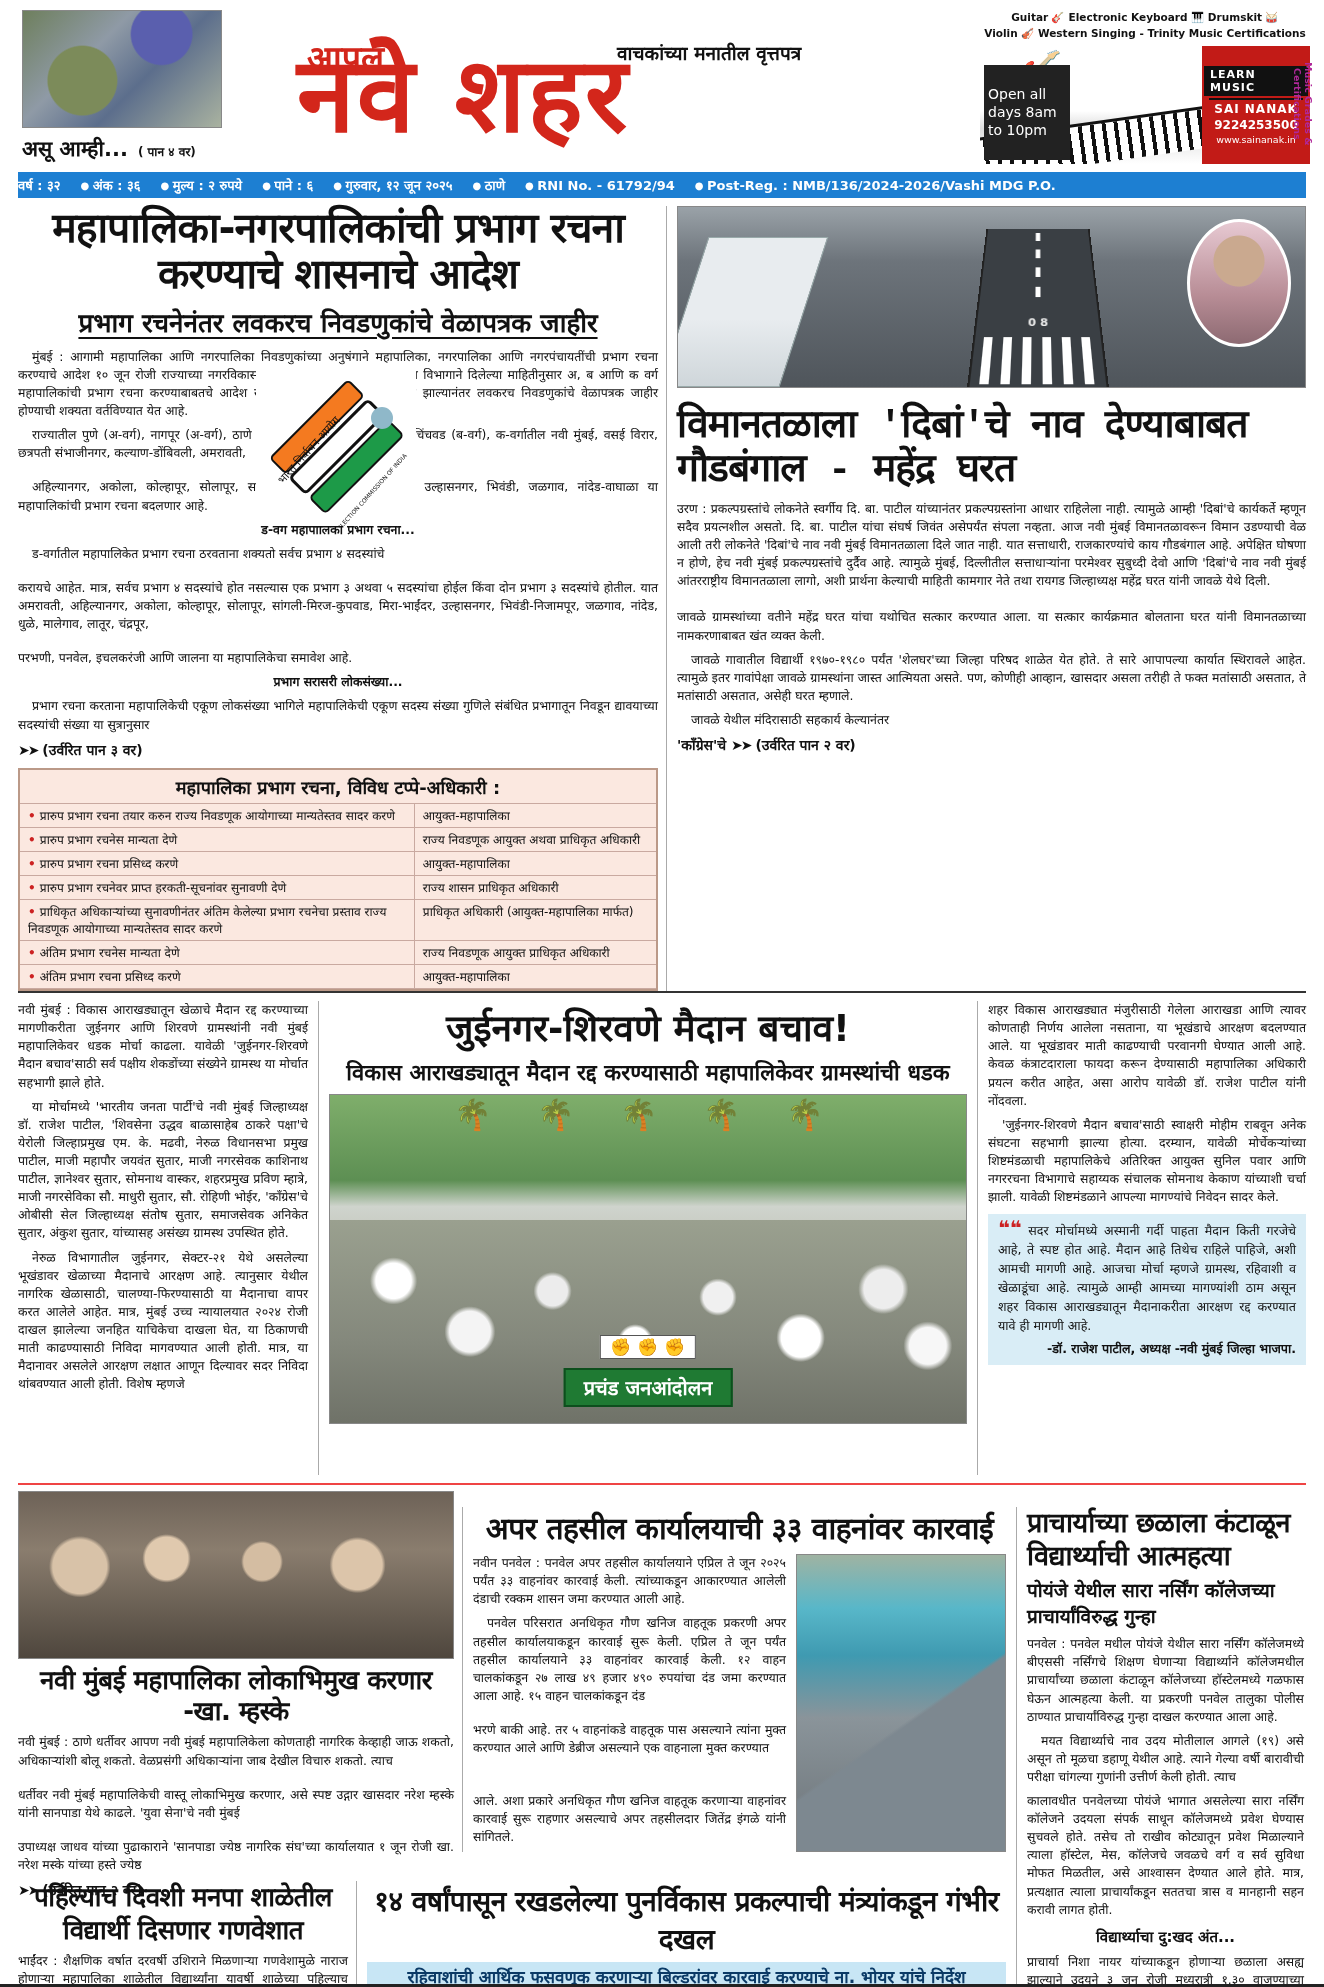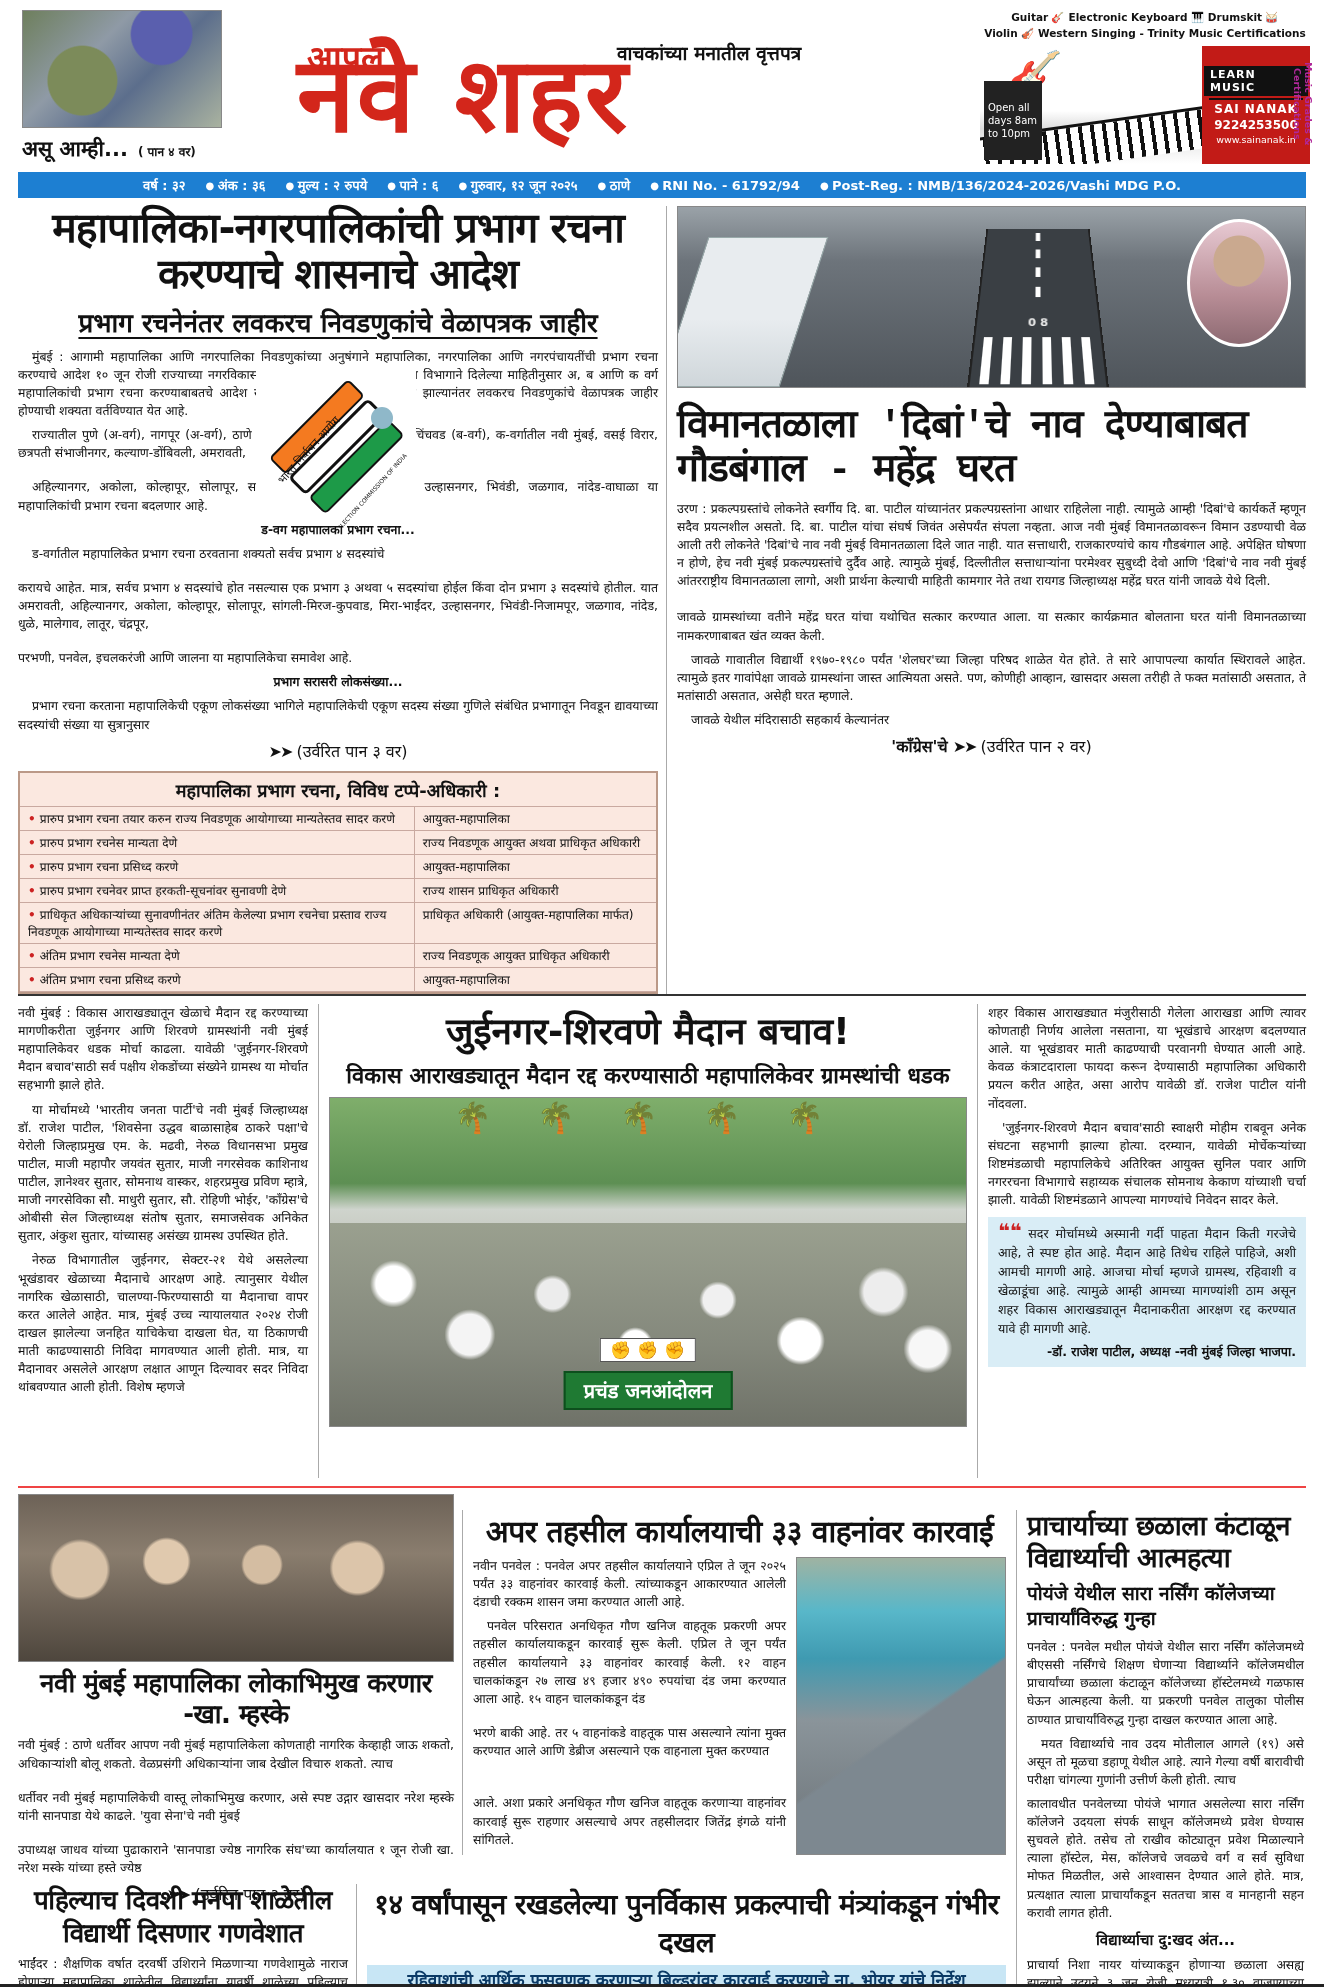--- a/index.html
+++ b/index.html
@@ -21,39 +21,39 @@
   .mh-tagline { position:absolute; top:30px; left:380px; font-size:19px; font-weight:800; }
   .mh-pretitle { position:absolute; top:24px; left:70px; color:#d3261b; font-size:34px; font-weight:800; }
   .mh-title { position:absolute; top:28px; left:60px; color:#d3261b; font-size:104px; line-height:1.1; font-weight:800; letter-spacing:2px; }
   .mh-ad { width:330px; font-size:10px; position:relative; }
   .ad-top { text-align:center; font-weight:700; font-size:10.5px; line-height:1.5; }
   .ad-body { display:flex; margin-top:4px; height:118px; }
   .ad-art { flex:1; position:relative; background:linear-gradient(180deg,#fff 55%, #ddd 70%, #fff 100%); overflow:hidden; }
   .ad-keys { position:absolute; bottom:0; left:-20px; right:-20px; height:42px; transform:rotate(-8deg);
     background:repeating-linear-gradient(90deg,#111 0 4px,#fff 4px 12px); border-top:3px solid #111; }
   .ad-guitarist { position:absolute; top:2px; left:28px; font-size:44px; }
-  .ad-open { position:absolute; left:4px; bottom:4px; background:#222; color:#fff; font-size:10px; padding:20px 4px; line-height:1.3; width:58px; }
+  .ad-open { position:absolute; left:4px; bottom:4px; background:#222; color:#fff; font-size:14px; padding:20px 4px; line-height:1.3; width:86px; }
   .ad-panel { width:108px; background:#c21b17; color:#fff; display:flex; flex-direction:column; align-items:center; padding:20px 2px; gap:2px; }
   .ad-learn { background:#111; color:#fff; font-weight:800; font-size:11px; padding:2px 6px; letter-spacing:1px; }
   .ad-panel-keys { width:90%; height:34px; background:repeating-linear-gradient(90deg,#fff 0 6px,#111 6px 9px); border:1px solid #111; }
   .ad-brand { font-weight:800; font-size:12px; letter-spacing:1px; }
   .ad-phone { font-weight:800; font-size:12px; }
   .ad-web { font-size:9.5px; }
   .ad-vert { position:absolute; right:-4px; top:34px; writing-mode:vertical-rl; color:#b0289a; font-weight:700; font-size:9.5px; height:120px; text-align:center; }
 
   
-  .dateline { margin:0 18px; background:#1d7fd2; color:#fff; height:26px; display:flex; align-items:center; justify-content:center; gap:20px; font-size:13px; font-weight:700; }
+  .dateline { margin:0 18px; background:#1d7fd2; color:#fff; height:26px; display:flex; align-items:center; justify-content:flex-start; gap:20px; font-size:13px; font-weight:700; }
   .dl-item + .dl-item::before { content:"●  "; font-size:10px; vertical-align:1px; }
 
   
   .bodytext { font-size:12.4px; line-height:1.46; text-align:justify;flex-direction:column; }
   .bodytext p { margin-bottom:6px; text-indent:14px; }
   .bodytext p.nohind { text-indent:0; }
   .centerbold { text-align:center; font-weight:800; text-indent:0 !important; }
-  .jump { font-weight:400; font-size:16px; text-align:center; }
+  .jump { font-weight:700; font-size:14px; text-align:left; }
   .jump .arr { letter-spacing:-2px; }
   .photo { border:1px solid #888; }
 
   
   .row1 { display:flex; margin:8px 18px 0; border-bottom:2px solid #333; }
   .lead { width:648px; padding-right:8px; }
   .lead-headline { font-size:41px; line-height:1.12; font-weight:800; text-align:center; letter-spacing:-1px; }
   .lead-subhead { font-size:26px; font-weight:800; text-align:center; text-decoration:underline; text-underline-offset:5px; margin:6px 0 8px; }
   .lead-body { position:relative; display:flex; gap:10px; }
   .lead-col { flex:1; }

